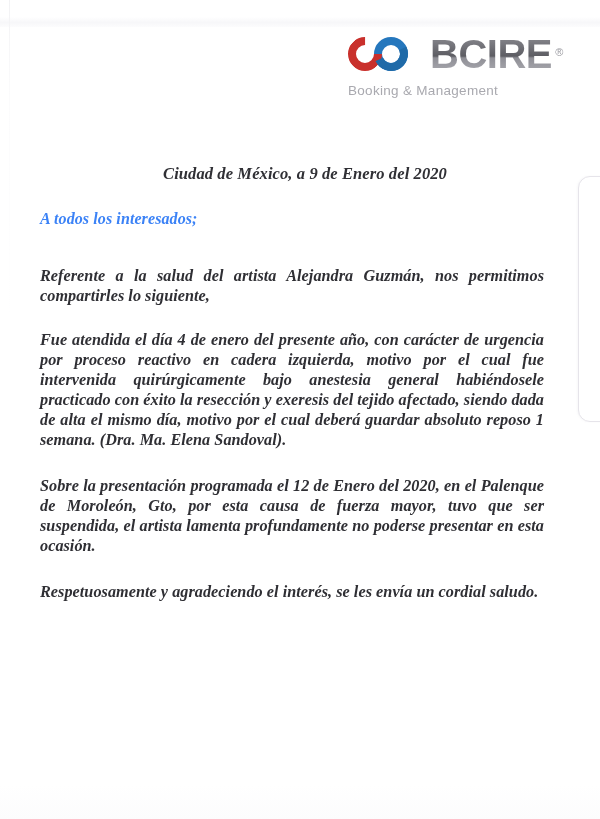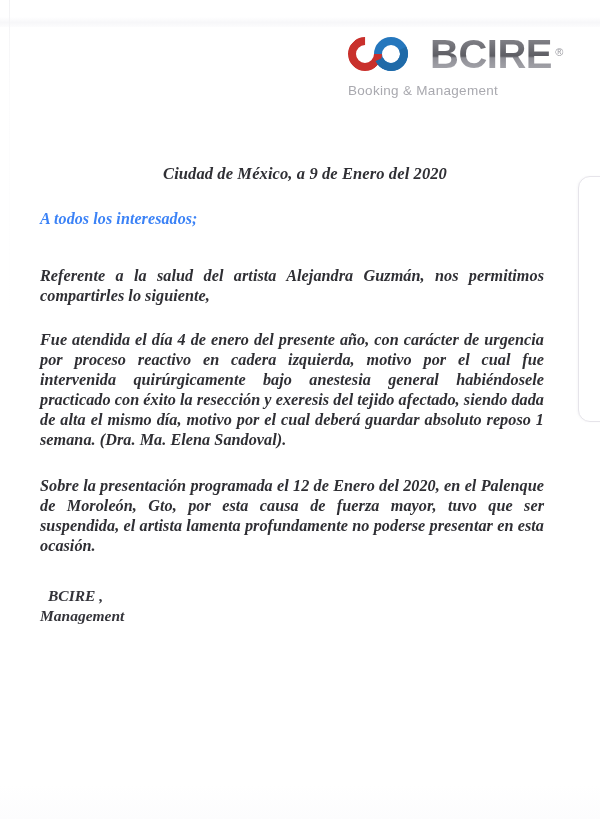--- a/index.html
+++ b/index.html
@@ -228,20 +228,17 @@
 
     <div class="salutation">A todos los interesados;</div>
 
     <p class="para">Referente a la salud del artista Alejandra Guzmán, nos permitimos compartirles lo siguiente,</p>
 
     <p class="para last-in-block">Fue atendida el día 4 de enero del presente año, con carácter de urgencia por proceso reactivo en cadera izquierda, motivo por el cual fue intervenida quirúrgicamente bajo anestesia general habiéndosele practicado  con éxito la resección y exeresis del tejido afectado, siendo dada de alta el mismo día, motivo por el cual deberá guardar absoluto reposo 1 semana. (Dra. Ma. Elena Sandoval).</p>
 
     <p class="para last-in-block">Sobre la presentación programada el 12 de Enero del 2020, en el Palenque de Moroleón, Gto,  por esta causa de fuerza mayor, tuvo que ser suspendida, el artista lamenta profundamente no poderse presentar en esta ocasión.</p>
 
 
-
-    <div class="signature">
-      <div class="sig-name">BCIRE ,</div>
-      <div>Management</div>
-    </div>
+    <p class="para tight"> Respetuosamente y agradeciendo el interés, se les envía un cordial saludo.</p>
+
 
   </div>
 </div>
 
 </body></html>

